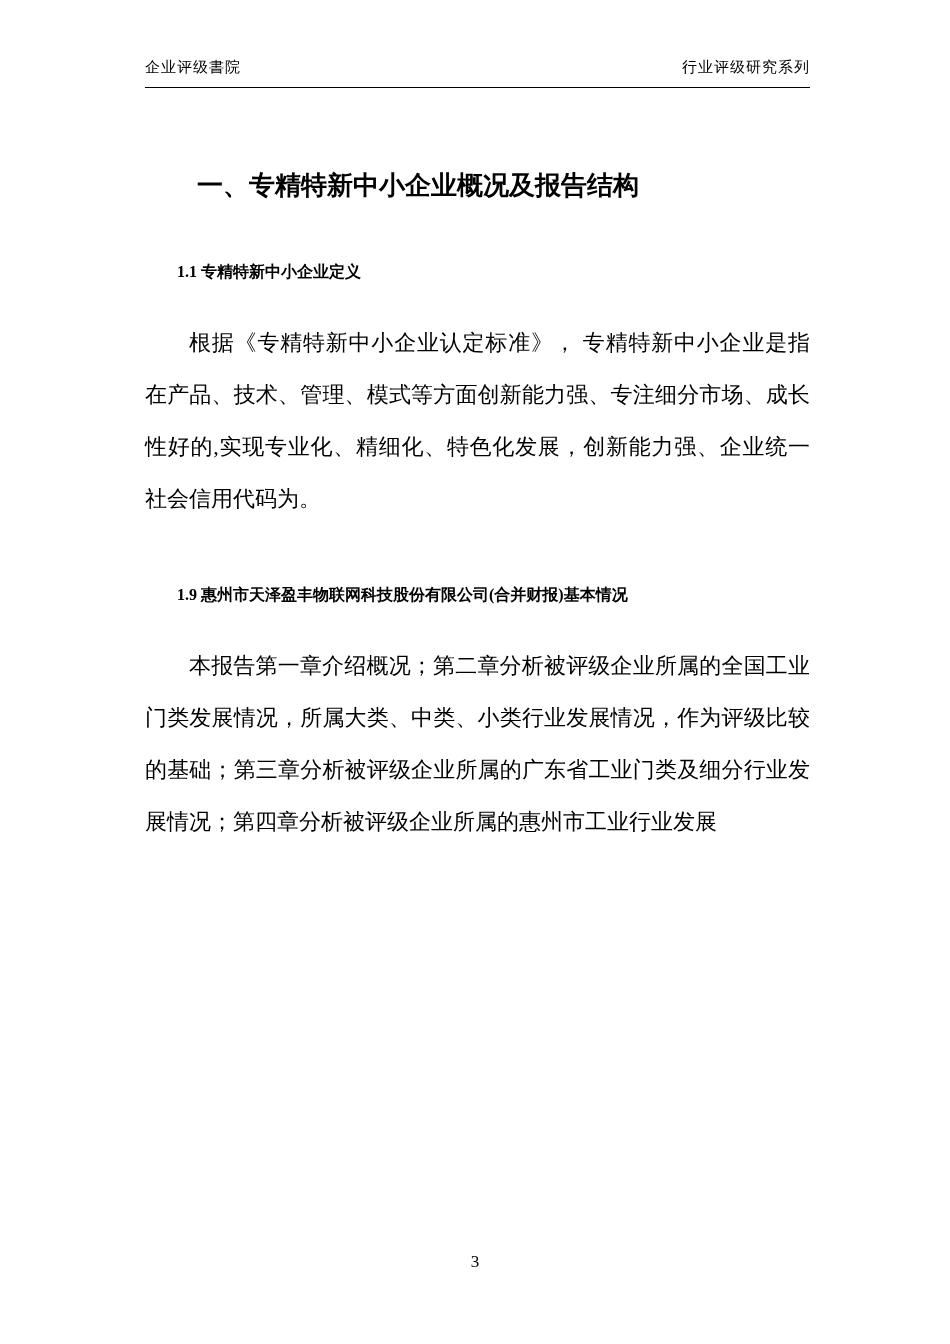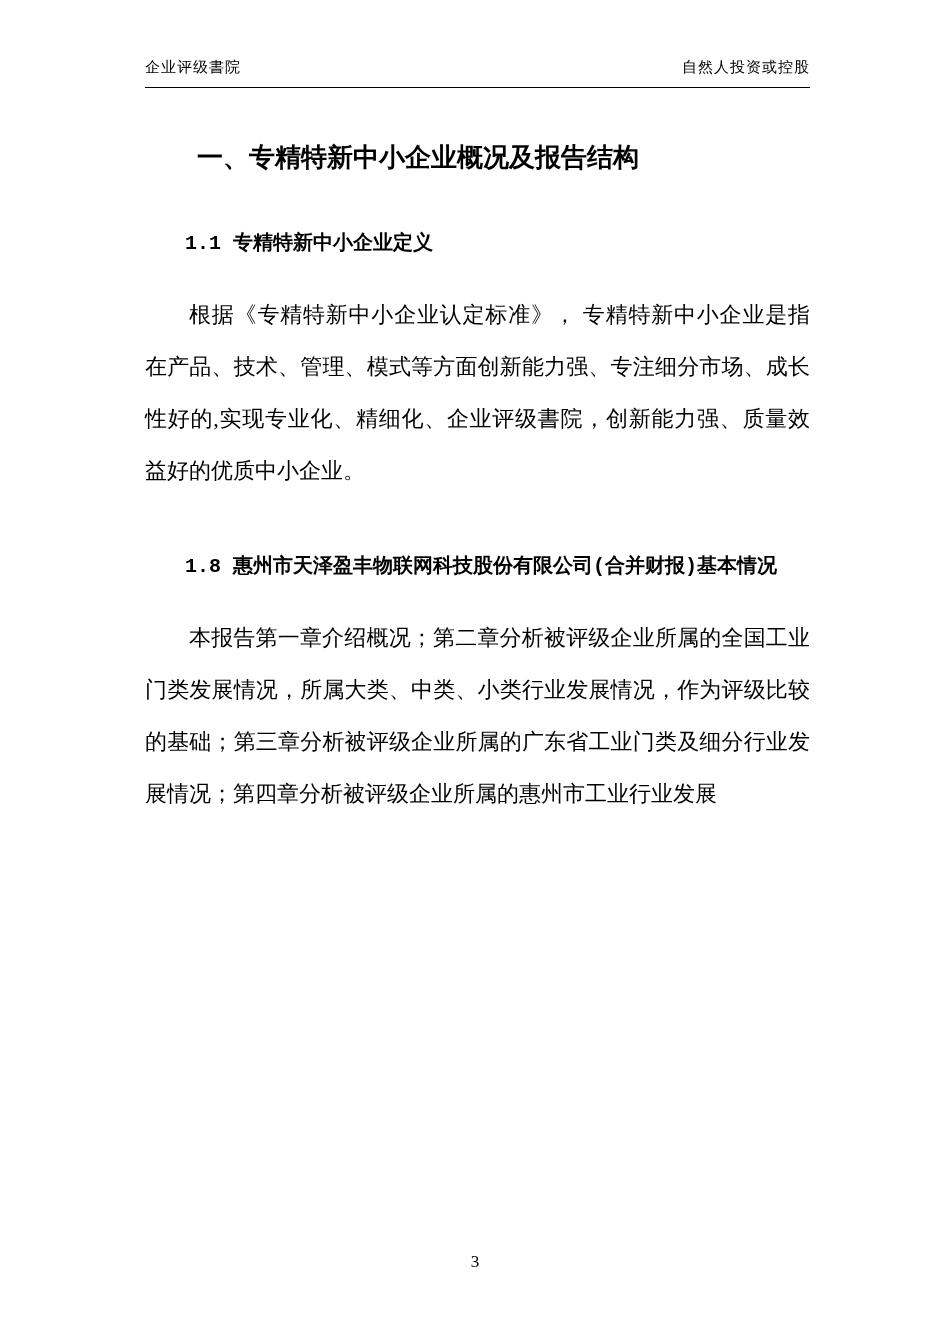--- a/index.html
+++ b/index.html
@@ -22,32 +22,32 @@
     display: flex;
     justify-content: space-between;
     align-items: flex-end;
     font-size: 15px;
     font-family: Liberation Serif, serif;
     padding-bottom: 10px;
     border-bottom: 1px solid #000000;
   }
   .page-header span { letter-spacing: 1px; }
   .chapter-title {
-    margin-top: 52px;
+    margin-top: 80px;
     font-family: "Liberation Sans", "DejaVu Sans", sans-serif;
     font-weight: bold;
     font-size: 26px;
     line-height: 34px;
     text-indent: 2em;
   }
   .section-title {
     margin-top: 42px;
-    font-family: Liberation Mono, monospace;
+    font-family: Liberation Serif, serif;
     font-weight: bold;
-    font-size: 20px;
+    font-size: 16px;
     line-height: 55px;
     text-indent: 2em;
     text-align: justify;
   }
   .body-paragraph {
     margin-top: 18px;
     font-size: 22px;
     line-height: 52px;
     text-align: justify;
     text-indent: 2em;
@@ -62,32 +62,32 @@
     font-size: 17px;
   }
 </style>
 </head>
 <body>
 
 <div class="page">
 
   <header class="page-header">
     <span>企业评级書院</span>
-    <span>自然人投资或控股</span>
+    <span>行业评级研究系列</span>
   </header>
 
   <main>
 
     <h1 class="chapter-title">一、专精特新中小企业概况及报告结构</h1>
 
     <h2 class="section-title">1.1 专精特新中小企业定义</h2>
 
-    <p class="body-paragraph">根据《专精特新中小企业认定标准》， 专精特新中小企业是指在产品、技术、管理、模式等方面创新能力强、专注细分市场、成长性好的,实现专业化、精细化、企业评级書院，创新能力强、质量效益好的优质中小企业。</p>
+    <p class="body-paragraph">根据《专精特新中小企业认定标准》， 专精特新中小企业是指在产品、技术、管理、模式等方面创新能力强、专注细分市场、成长性好的,实现专业化、精细化、特色化发展，创新能力强、企业统一社会信用代码为。</p>
 
-    <h2 class="section-title">1.8 惠州市天泽盈丰物联网科技股份有限公司(合并财报)基本情况</h2>
+    <h2 class="section-title">1.9 惠州市天泽盈丰物联网科技股份有限公司(合并财报)基本情况</h2>
 
 
 
     <p class="body-paragraph">本报告第一章介绍概况；第二章分析被评级企业所属的全国工业门类发展情况，所属大类、中类、小类行业发展情况，作为评级比较的基础；第三章分析被评级企业所属的广东省工业门类及细分行业发展情况；第四章分析被评级企业所属的惠州市工业行业发展</p>
 
   </main>
 
   <footer class="page-footer">
     <span>3</span>
   </footer>

